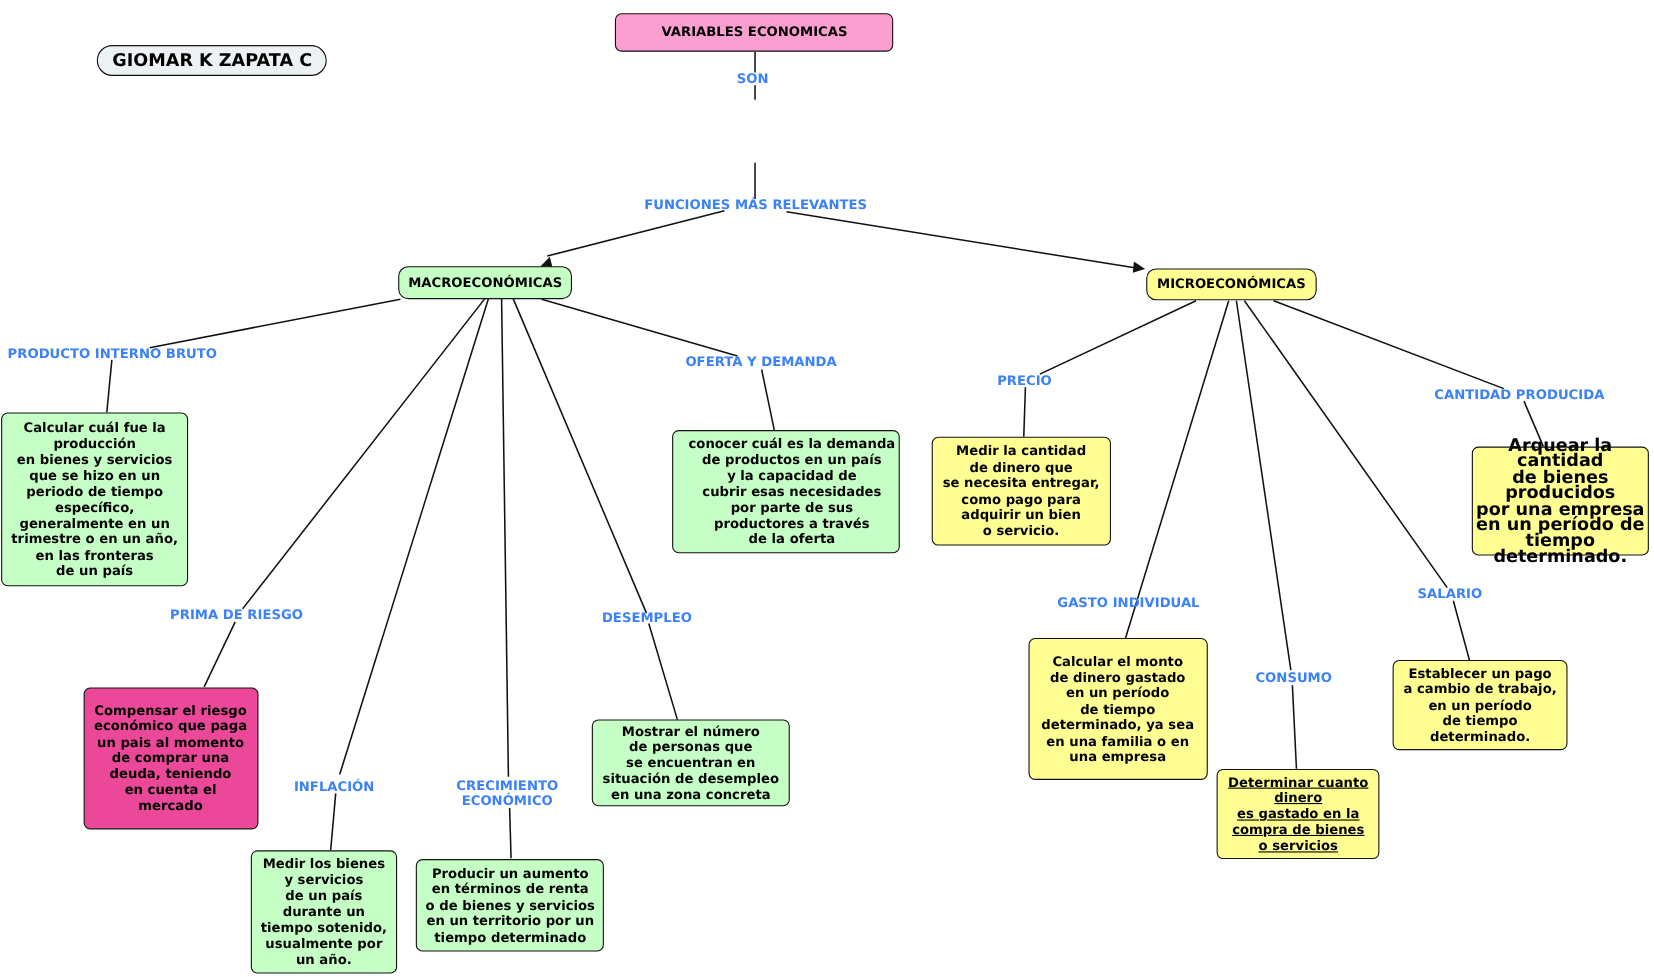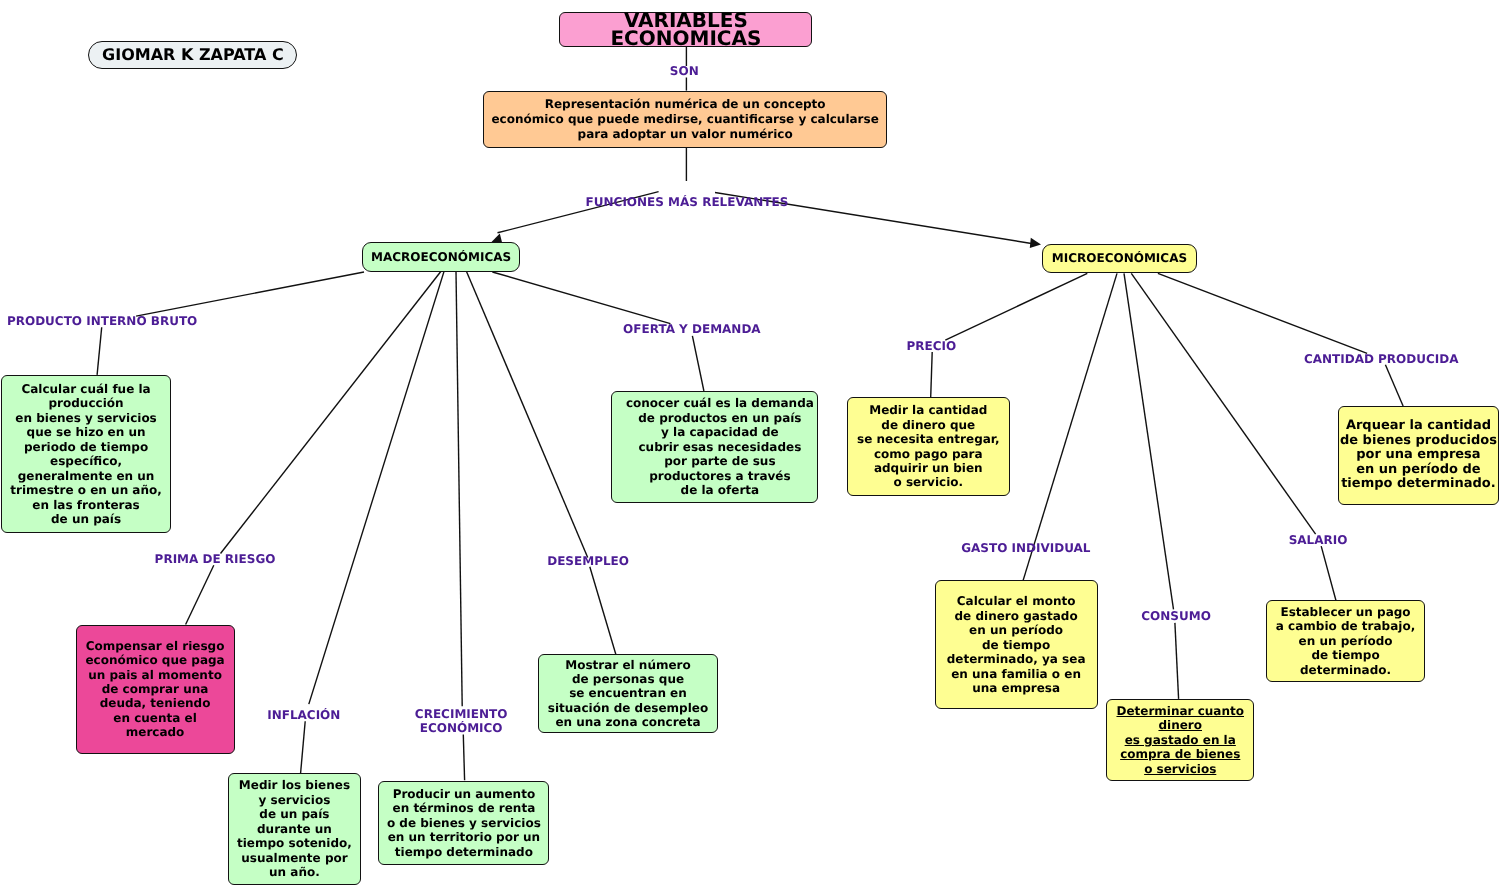--- a/index.html
+++ b/index.html
@@ -4,21 +4,21 @@
 <title>Mapa conceptual - Variables Economicas</title>
 <style>
   html,body{margin:0;padding:0;background:#ffffff;}
   #canvas{position:relative;width:1504px;height:888px;background:#ffffff;overflow:hidden;
           font-family:"DejaVu Sans","Liberation Sans",sans-serif;
           -webkit-font-smoothing:antialiased;text-rendering:geometricPrecision;}
   svg#edges{position:absolute;left:0;top:0;width:1504px;height:888px;pointer-events:none;}
   .node{position:absolute;box-sizing:border-box;border:1.5px solid #121212;
         text-align:center;font-weight:bold;color:#000;white-space:pre-line;
         display:flex;align-items:center;justify-content:center;}
-  .lbl{position:absolute;font-weight:bold;font-size:12px;line-height:14.4px;color:#4c1d95;
+  .lbl{position:absolute;font-weight:bold;font-size:12px;line-height:14.4px;color:#3b82f6;
        white-space:pre-line;text-align:center;}
 </style>
 </head>
 <body>
 
 <div id="canvas">
 
   <svg id="edges" viewBox="0 0 1504 888" xmlns="http://www.w3.org/2000/svg">
     <g stroke="#111111" stroke-width="1.4" fill="none" stroke-linecap="butt">
       <path d="M686.4,47.0 L686.4,66.0"></path>
@@ -51,33 +51,28 @@
     <g fill="#111111" stroke="none">
       <polygon points="491.0,242.4 499.8,233.5 502.1,242.5"></polygon>
       <polygon points="1041.0,244.6 1030.8,237.8 1029.8,248.0"></polygon>
     </g>
   </svg>
 
   <div class="node" style="left:88.4px;top:0.5px;width:209px;height:28.6px;background:#ECF1F3;border-radius:14px;font-size:16px;line-height:18px;margin-top:40px;">
     <span>GIOMAR K ZAPATA C</span>
   </div>
 
-  <div class="node" style="left:559.4px;top:11.6px;width:253px;height:35.4px;background:#FB9FD1;border-radius:6px;font-size:20px;line-height:18px;">
+  <div class="node" style="left:559.4px;top:11.6px;width:253px;height:35.4px;background:#FB9FD1;border-radius:6px;font-size:12px;line-height:18px;">
     <span>VARIABLES ECONOMICAS</span>
   </div>
 
   <div class="lbl" style="left:669.8px;top:63.5px;">SON</div>
 
-  <div class="node" style="left:482.9px;top:90.6px;width:404.5px;height:57.4px;background:#FFC994;border-radius:6px;font-size:12px;line-height:14.6px;">
-    <span>Representación numérica de un concepto
-económico que puede medirse, cuantificarse y calcularse
-para adoptar un valor numérico</span>
-  </div>
 
-  <div class="lbl" style="left:585.6px;top:195px;text-align:center;">FUNCIONES MÁS RELEVANTES</div>
+  <div class="lbl" style="left:585.6px;top:179.0px;text-align:center;">FUNCIONES MÁS RELEVANTES</div>
 
   <div class="node" style="left:362.4px;top:241.8px;width:157.4px;height:30px;background:#C5FFC5;border-radius:9px;font-size:12px;line-height:14px;">
     <span>MACROECONÓMICAS</span>
   </div>
 
   <div class="node" style="left:1041.9px;top:243.6px;width:155.1px;height:29.8px;background:#FEFE92;border-radius:9px;font-size:12px;line-height:14px;">
     <span>MICROECONÓMICAS</span>
   </div>
 
   <div class="lbl" style="left:6.9px;top:314.0px;">PRODUCTO INTERNO BRUTO</div>
@@ -179,21 +174,21 @@
   <div class="lbl" style="left:1288.7px;top:533.1px;">SALARIO</div>
   <div class="node" style="left:1266.2px;top:600.2px;width:158.7px;height:81.9px;background:#FEFE92;border-radius:6px;font-size:12px;line-height:14.45px;">
     <span>Establecer un pago
 a cambio de trabajo,
 en un período
 de tiempo
 determinado.</span>
   </div>
 
   <div class="lbl" style="left:1303.9px;top:351.5px;">CANTIDAD PRODUCIDA</div>
-  <div class="node" style="left:1337.7px;top:406px;width:161.5px;height:99px;background:#FEFE92;border-radius:6px;font-size:13px;line-height:14.45px;">
+  <div class="node" style="left:1337.7px;top:406px;width:161.5px;height:99px;background:#FEFE92;border-radius:6px;font-size:16px;line-height:14.45px;">
     <span>Arquear la cantidad
 de bienes producidos
 por una empresa
 en un período de
 tiempo determinado.</span>
   </div>
 
 </div>
 
 </body></html>

